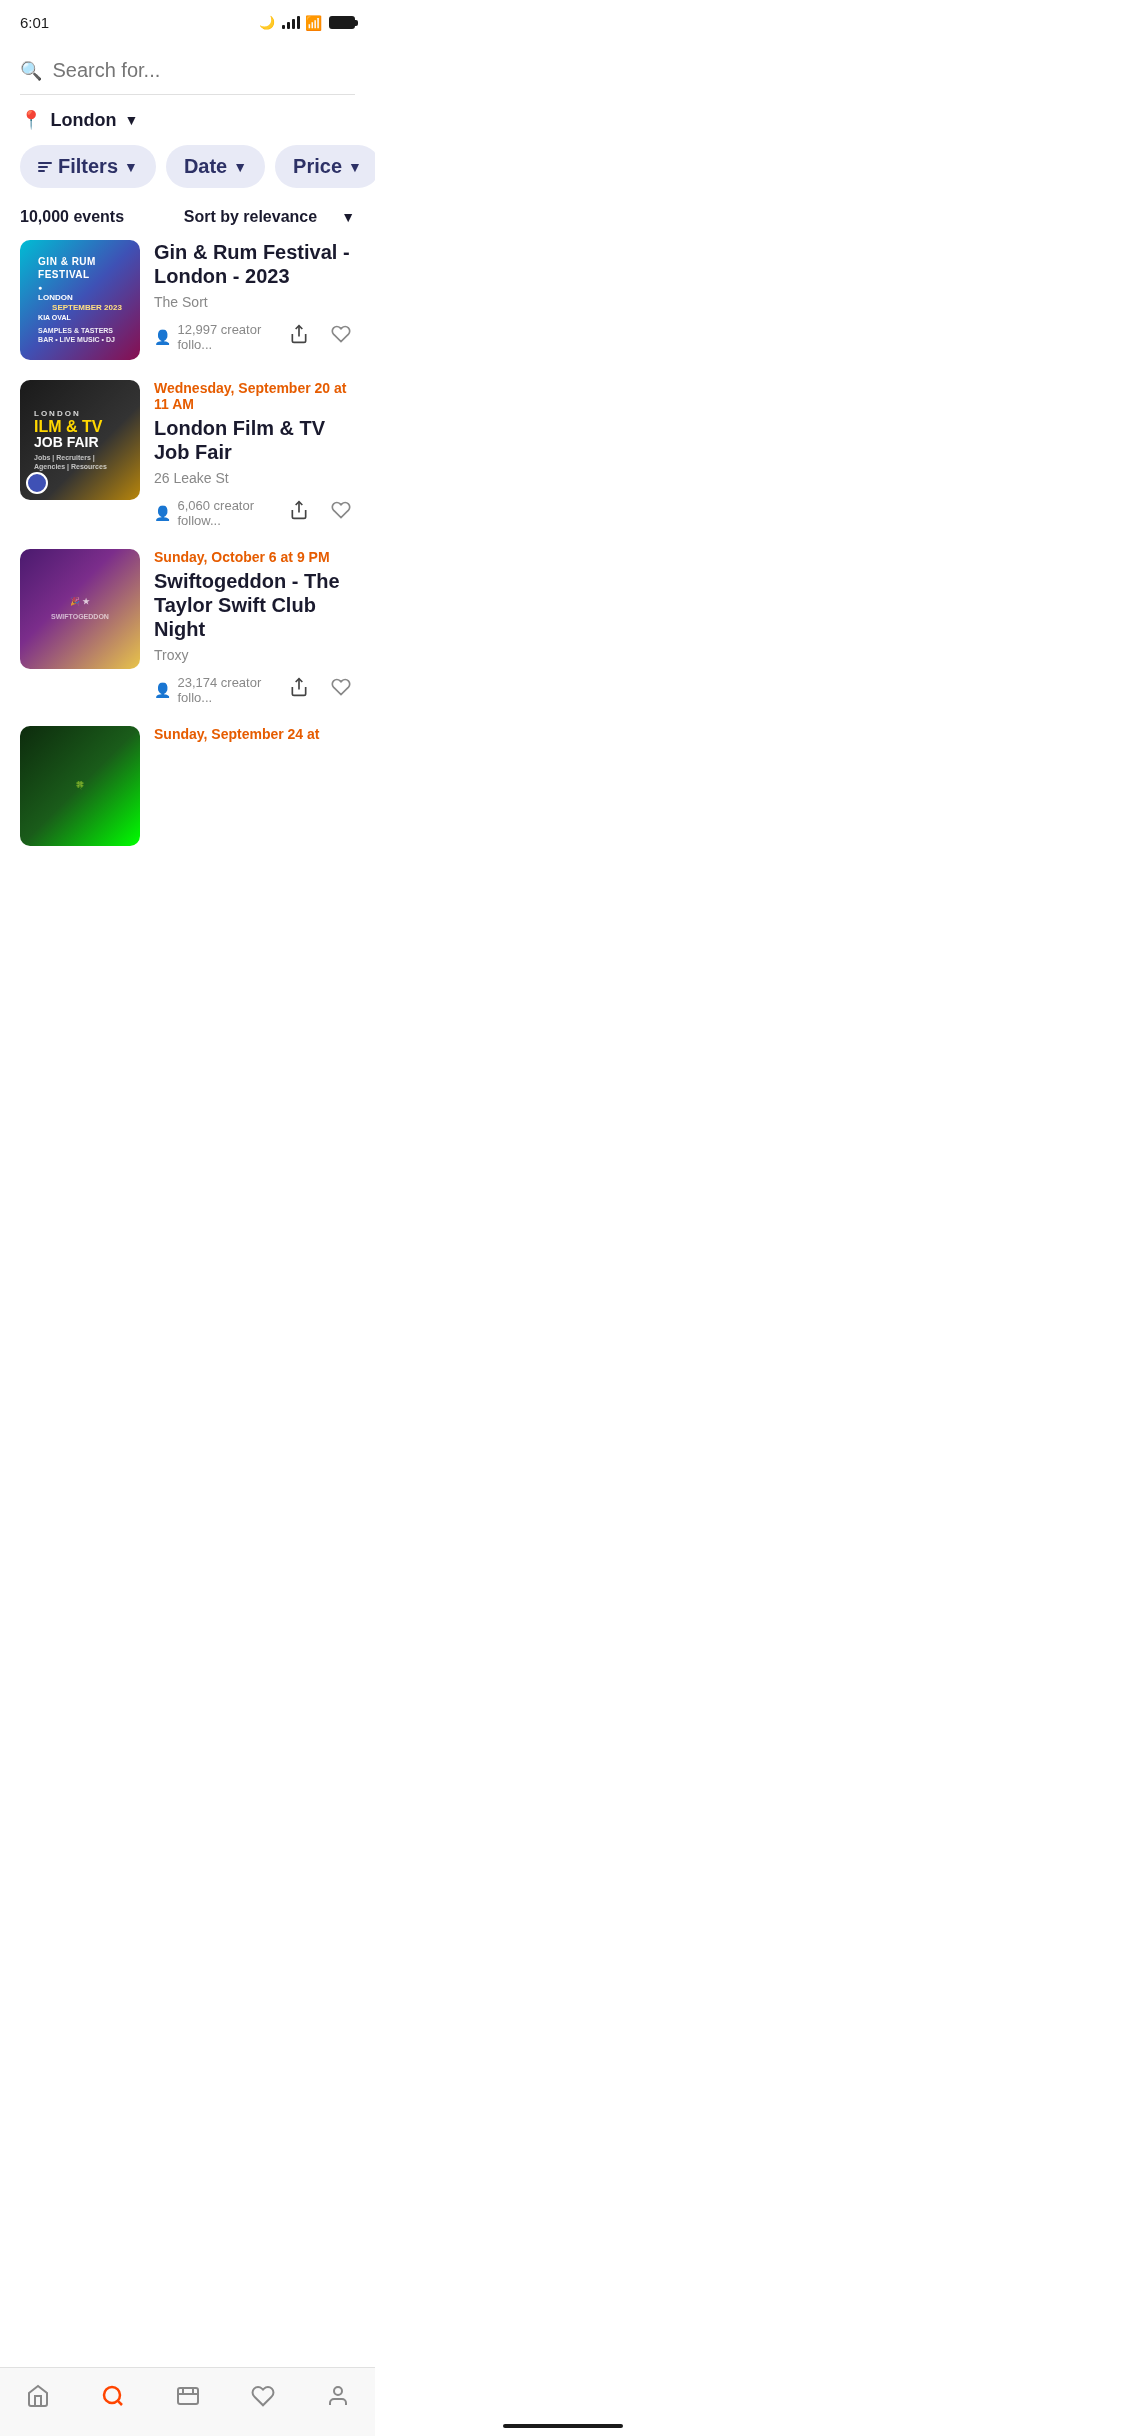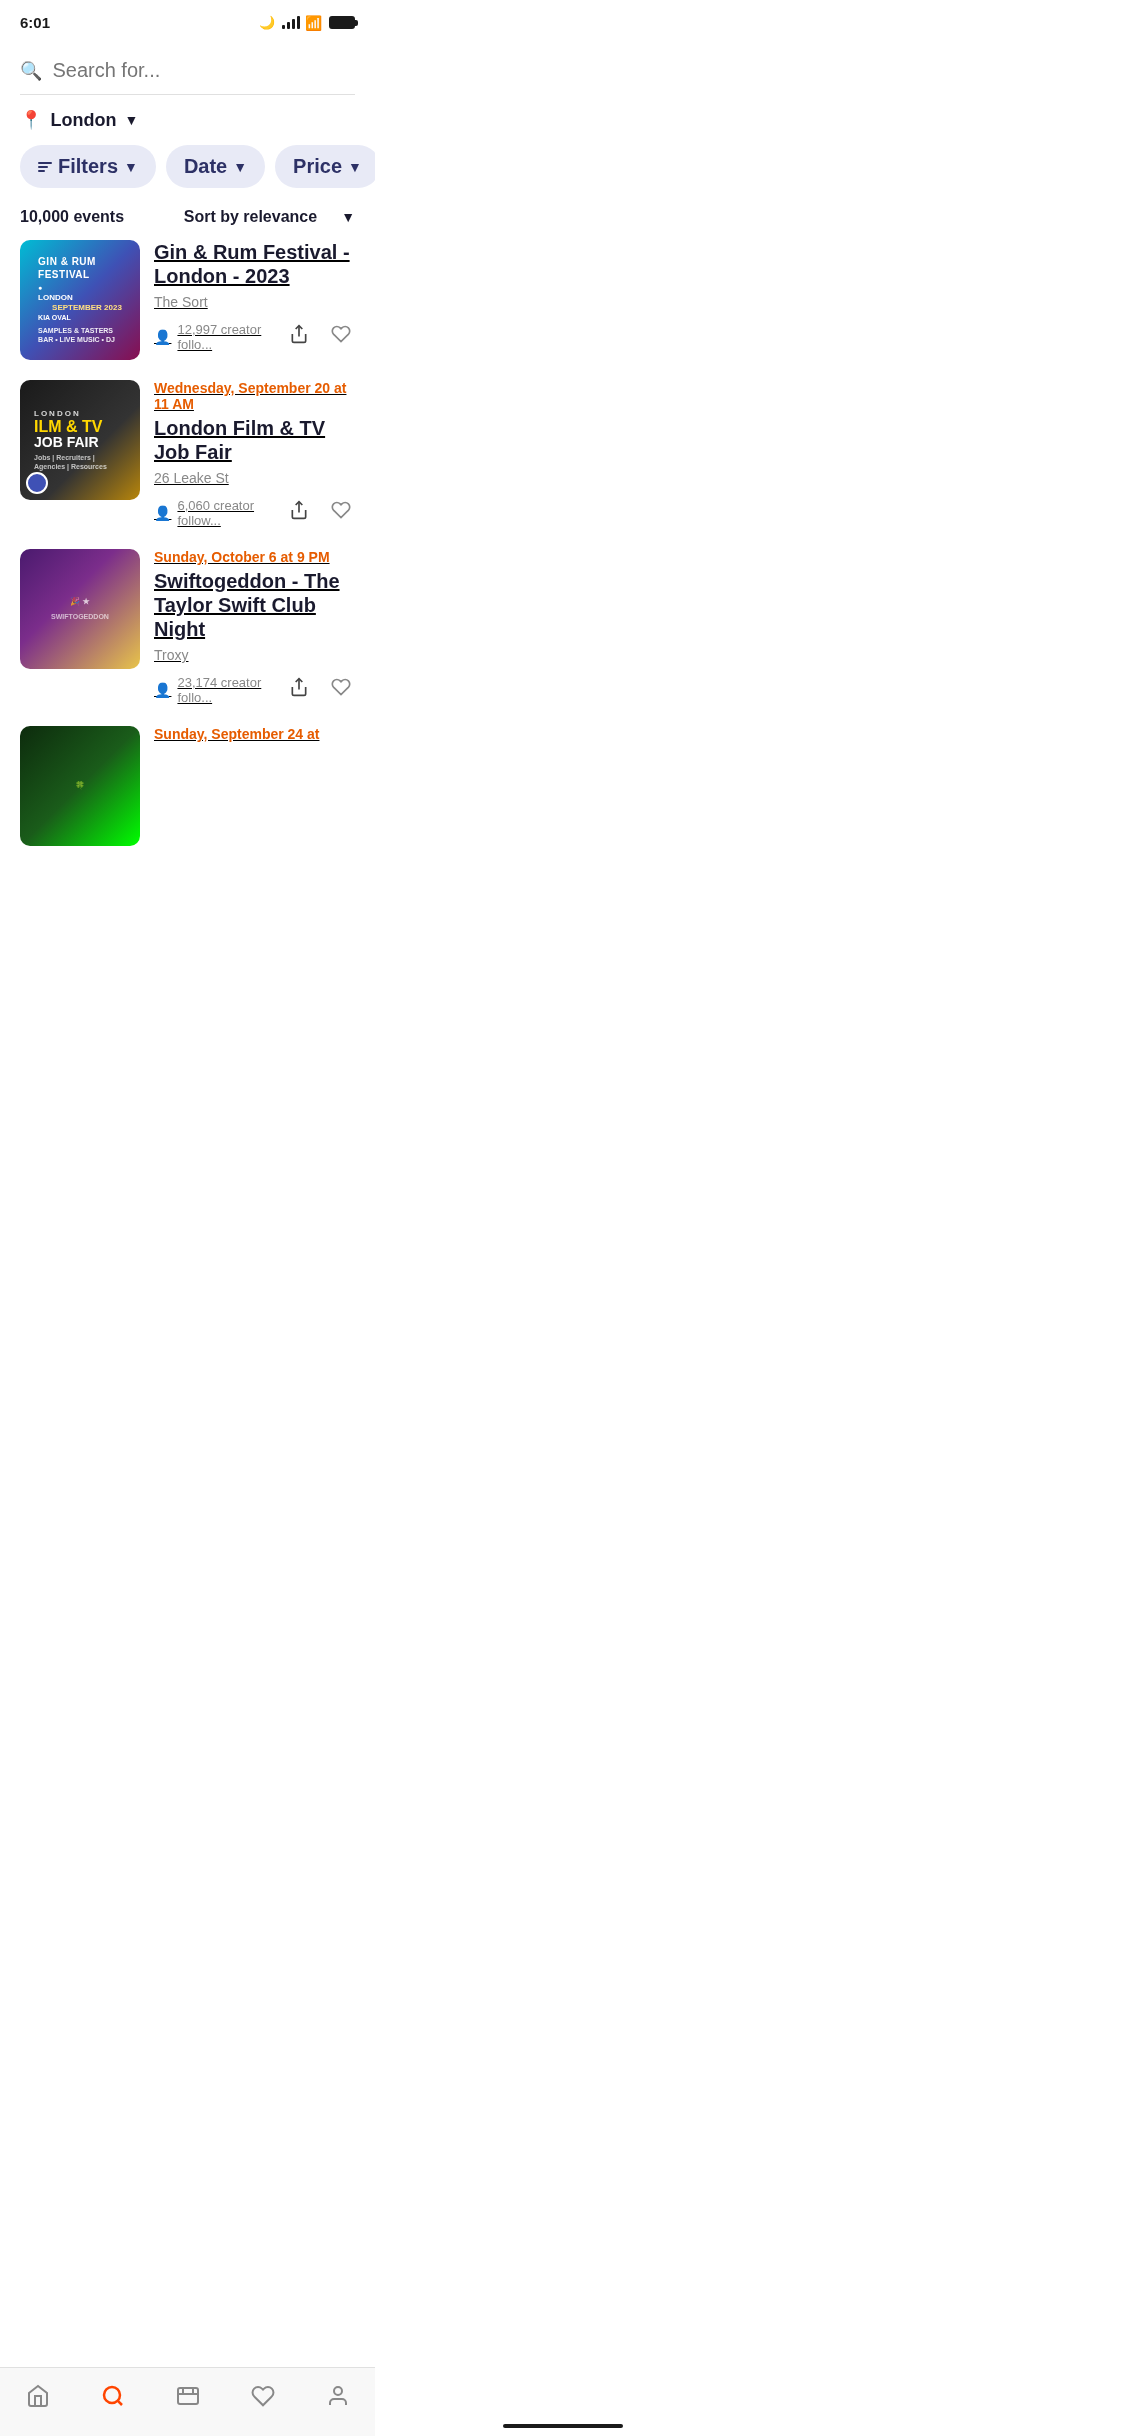--- a/index.html
+++ b/index.html
@@ -17,21 +17,21 @@
     
     .status-bar {
       display: flex;
       justify-content: space-between;
       align-items: center;
       padding: 14px 20px 8px;
       background: #fff;
     }
     .status-time {
       font-size: 15px;
-      font-weight: 700;
+      font-weight: 400;
       color: #1a1a1a;
     }
     .status-icons {
       display: flex;
       align-items: center;
       gap: 6px;
     }
     .signal-bars {
       display: flex;
       align-items: flex-end;
@@ -232,21 +232,20 @@
       width: 22px;
       height: 22px;
       background: #3f51b5;
       border-radius: 50%;
       border: 2px solid white;
     }
 
     .event-info {
       flex: 1;
       min-width: 0;
-      text-decoration: underline;
     }
     .event-date {
       font-size: 14px;
       font-weight: 700;
       color: #e65c00;
       margin-bottom: 4px;
     }
     .event-title {
       font-size: 20px;
       font-weight: 700;

